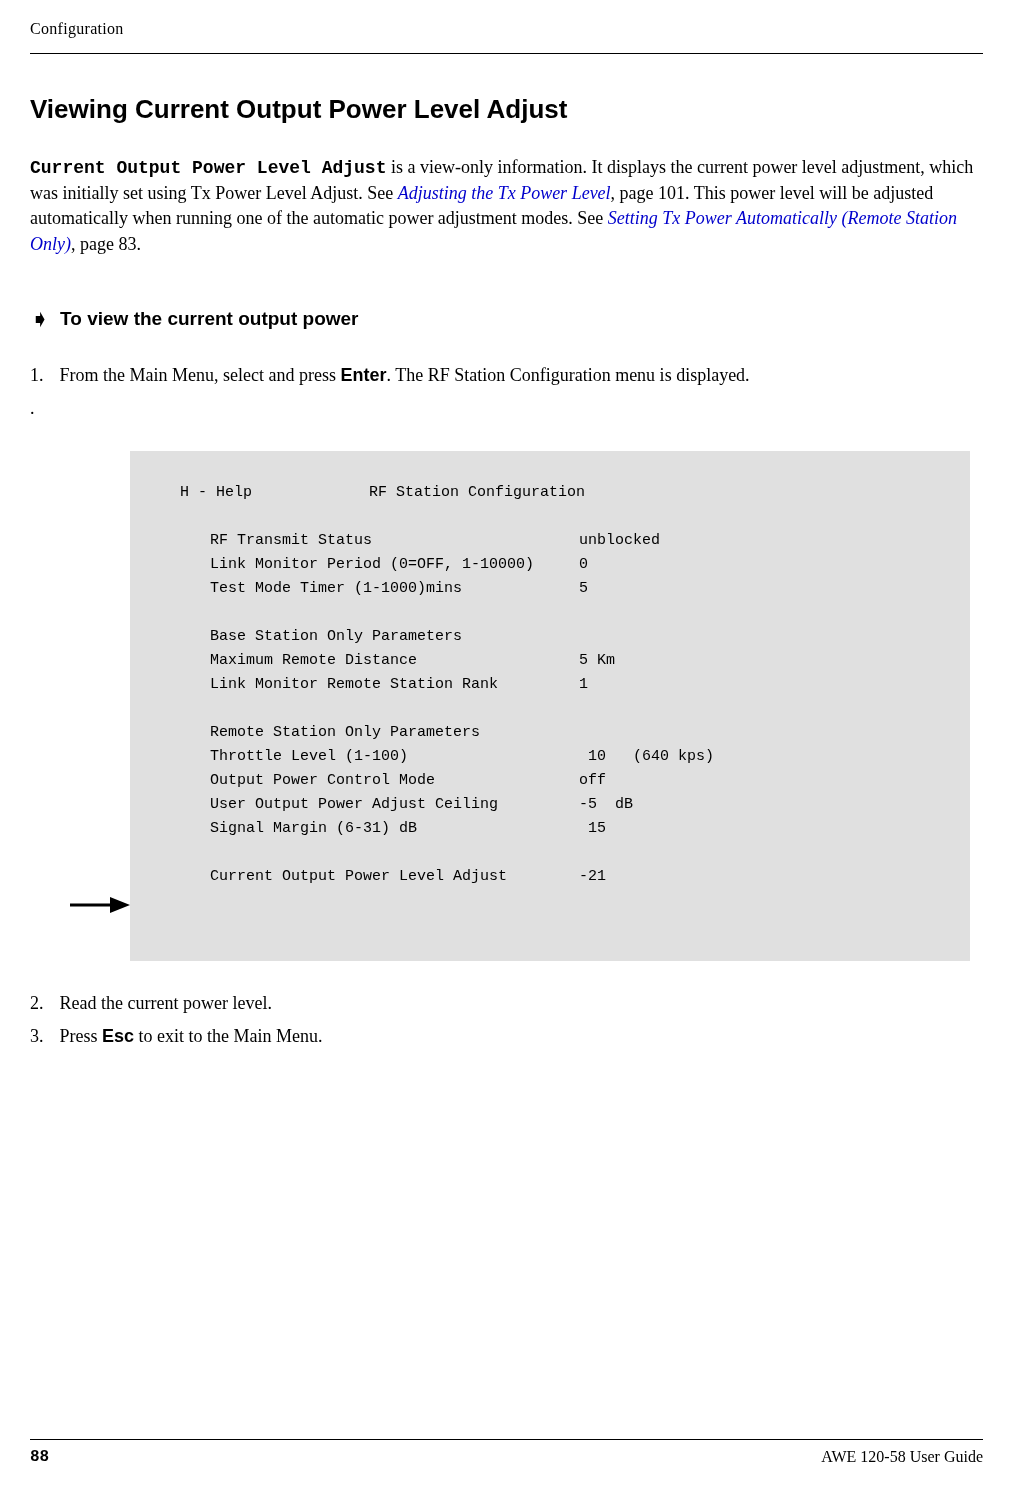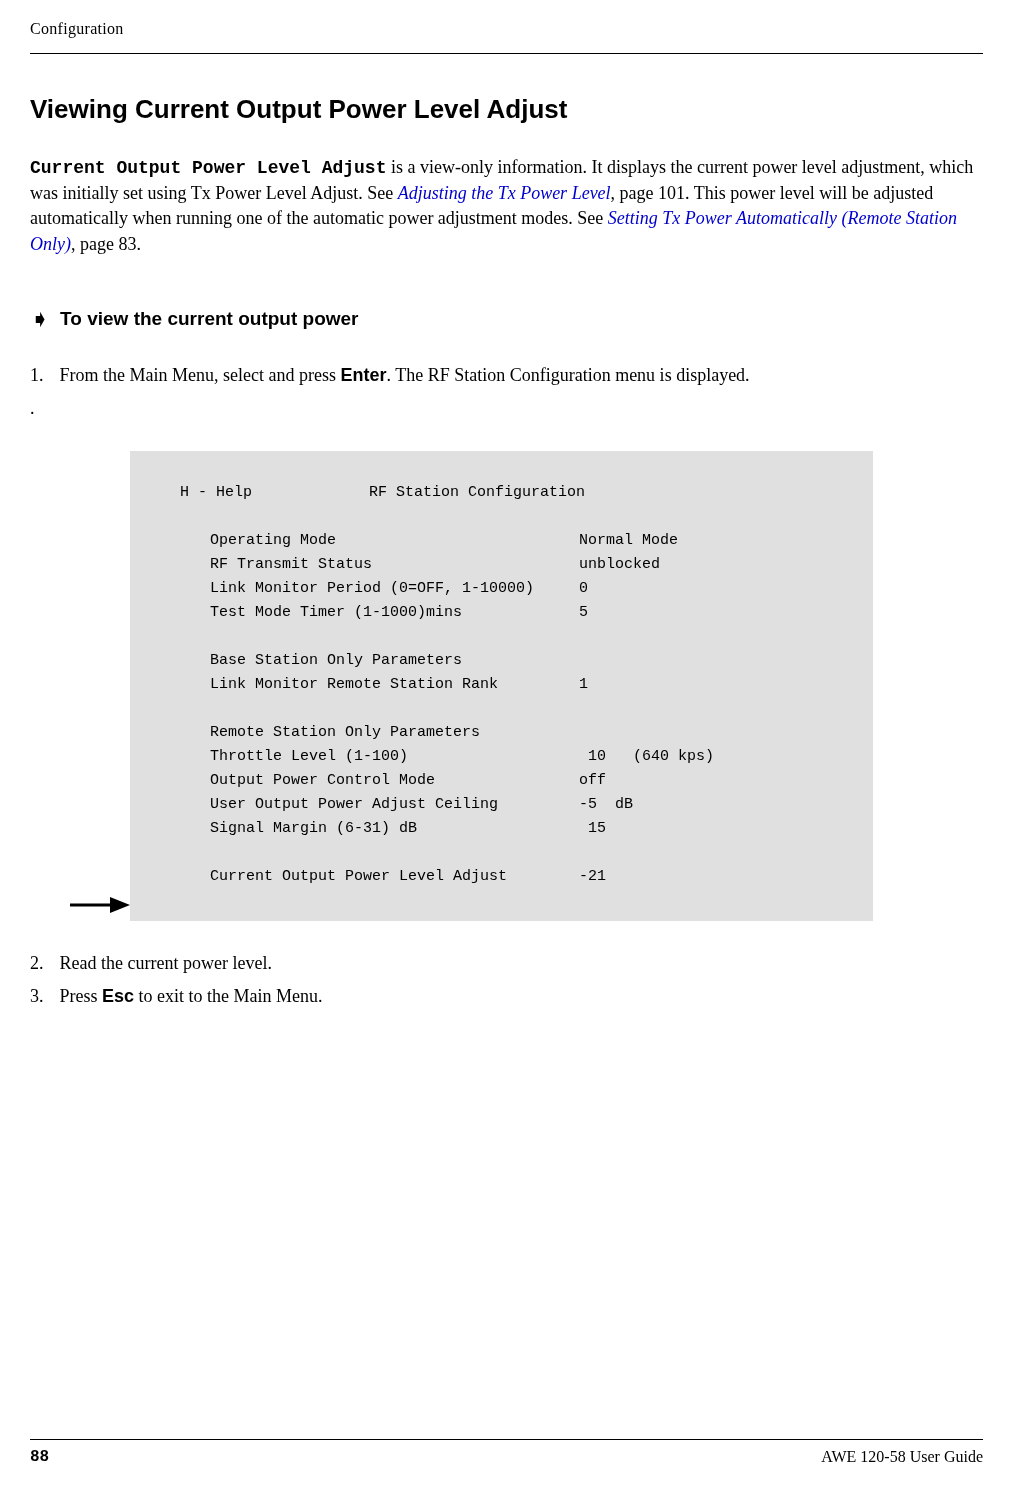--- a/index.html
+++ b/index.html
@@ -68,26 +68,26 @@
       display: inline-block;
       width: 25px;
     }
     .bold {
       font-weight: bold;
       font-family: Arial, Helvetica, sans-serif;
     }
     .terminal-box {
       background: #e0e0e0;
       margin: 30px 0 30px 100px;
-      padding: 30px 20px 32px 20px;
+      padding: 30px 20px 72px 20px;
       font-family: 'Courier New', Courier, monospace;
       font-size: 15px;
       line-height: 1.6;
       position: relative;
-      width: 743px;
+      width: 840px;
     }
     .terminal-line {
       white-space: pre;
     }
     .terminal-title {
       padding-left: 30px;
     }
     .terminal-item {
       padding-left: 60px;
     }
@@ -144,26 +144,26 @@
 </p>
 <p class="step-text">.</p>
 
 <div class="terminal-box">
   <svg class="pointer-arrow" viewBox="0 0 60 20">
     <line x1="0" y1="10" x2="40" y2="10" stroke="black" stroke-width="3"></line>
     <polygon points="40,2 60,10 40,18" fill="black"></polygon>
   </svg>
   <div class="terminal-line terminal-title">H - Help             RF Station Configuration</div>
   <div class="terminal-spacer"></div>
-  <div class="terminal-line terminal-item">Operating Mode                           Normal Mode</div>
   <div class="terminal-line terminal-item">RF Transmit Status                       unblocked</div>
   <div class="terminal-line terminal-item">Link Monitor Period (0=OFF, 1-10000)     0</div>
   <div class="terminal-line terminal-item">Test Mode Timer (1-1000)mins             5</div>
   <div class="terminal-spacer"></div>
   <div class="terminal-line terminal-item">Base Station Only Parameters</div>
+  <div class="terminal-line terminal-item">Maximum Remote Distance                  5 Km</div>
   <div class="terminal-line terminal-item">Link Monitor Remote Station Rank         1</div>
   <div class="terminal-spacer"></div>
   <div class="terminal-line terminal-item">Remote Station Only Parameters</div>
   <div class="terminal-line terminal-item">Throttle Level (1-100)                    10   (640 kps)</div>
   <div class="terminal-line terminal-item">Output Power Control Mode                off</div>
   <div class="terminal-line terminal-item">User Output Power Adjust Ceiling         -5  dB</div>
   <div class="terminal-line terminal-item">Signal Margin (6-31) dB                   15</div>
   <div class="terminal-spacer"></div>
   <div class="terminal-line terminal-item">Current Output Power Level Adjust        -21</div>
 </div>

